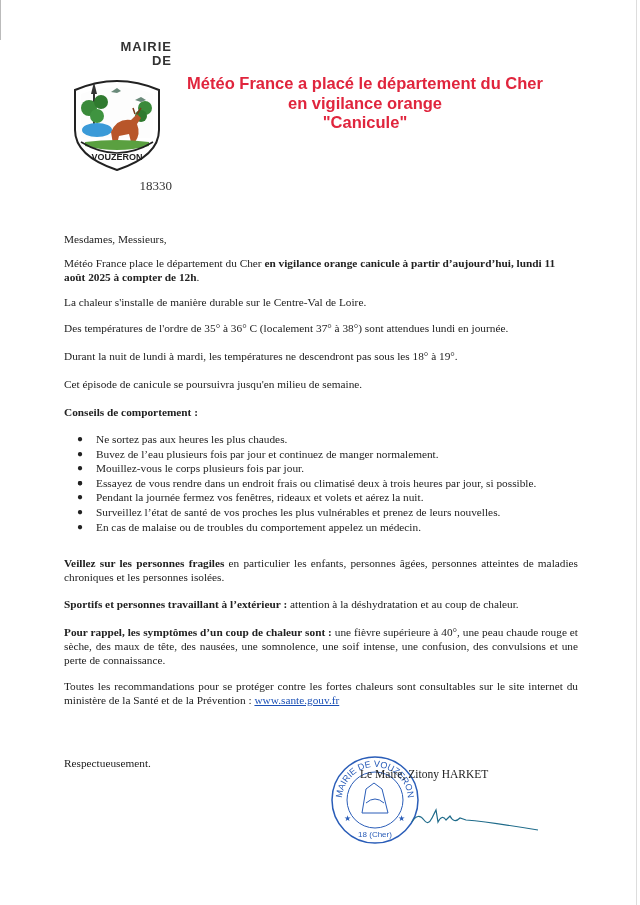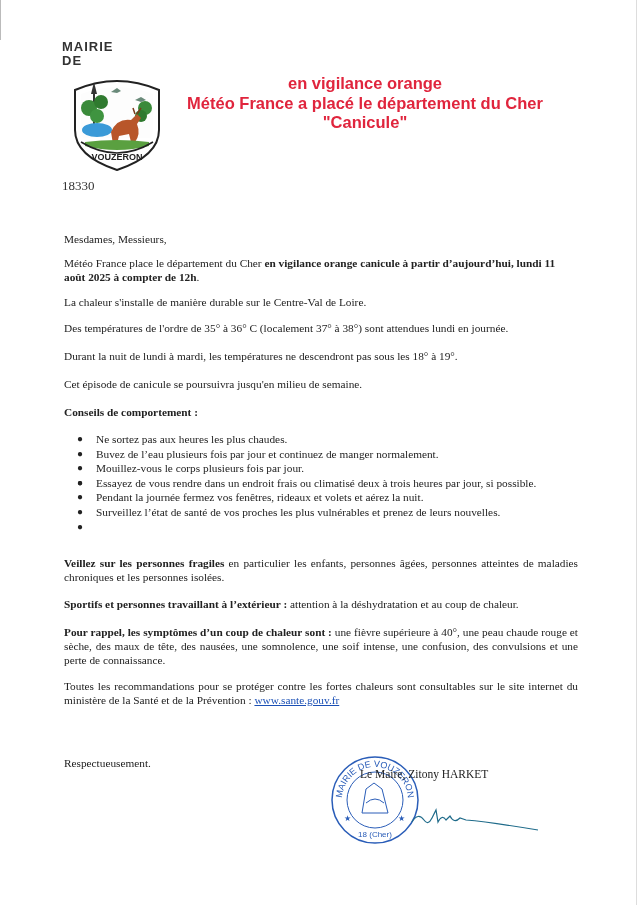--- a/index.html
+++ b/index.html
@@ -1,20 +1,20 @@
 <!DOCTYPE html>
 <html><head>
   <meta charset="utf-8">
   <style>
     html, body { margin: 0; padding: 0; background: #ffffff; }
     body { width: 640px; height: 905px; position: relative; overflow: hidden; font-family: "Liberation Serif", serif; color: #222; }
     .page-edge-left { position: absolute; left: 0; top: 0; width: 1px; height: 40px; background: #bbb; }
     .page-edge-right { position: absolute; right: 3px; top: 0; width: 1px; height: 905px; background: #ddd; }
 
-    .header-left { position: absolute; left: 62px; top: 40px; width: 110px; text-align: left; }
+    .header-left { position: absolute; left: 62px; top: 40px; width: 110px; text-align: right; }
     .mairie-label { font-family: "Liberation Sans", sans-serif; font-weight: bold; font-size: 13px; letter-spacing: 1px; line-height: 14px; color: #333; }
     .crest { display: block; margin: 4px auto 0; width: 92px; height: 100px; }
     .postcode { font-family: "Liberation Serif", serif; font-size: 13px; color: #333; margin-top: 6px; }
 
     .headline { position: absolute; left: 165px; top: 74px; width: 400px; text-align: center; font-family: "Liberation Sans", sans-serif; font-weight: bold; font-size: 16.5px; line-height: 19.5px; color: #e0253d; }
     .headline div { white-space: nowrap; }
     .p { position: absolute; left: 64px; width: 514px; font-size: 11.3px; line-height: 14px; }
     .justify { text-align: justify; text-align-last: left; }
 
     .advice-list { position: absolute; left: 62px; top: 432px; width: 520px; margin: 0; padding: 0; list-style: none; font-size: 11.3px; line-height: 14.6px; }
@@ -59,22 +59,22 @@
 
     <path d="M14 70 Q46 66 78 70 L78 74 Q46 82 14 74 Z" fill="#5aa040"></path>
 
     <path d="M10 70 Q46 92 82 70" fill="none" stroke="#222" stroke-width="1.5"></path>
     <text x="46" y="88" text-anchor="middle" font-family="Liberation Sans, sans-serif" font-weight="bold" font-size="9" fill="#222">VOUZERON</text>
   </svg>
   <div class="postcode">18330</div>
 </div>
 
 <div class="headline">
+  <div>Météo France a placé le département du Cher</div>
   <div>en vigilance orange</div>
-  <div>Météo France a placé le département du Cher</div>
   <div>"Canicule"</div>
 </div>
 
 <div class="p" style="top:232px;">Mesdames, Messieurs,</div>
 
 <div class="p" style="top:256px;">
   <span>Météo France place le département du Cher </span><b>en vigilance orange canicule à partir d’aujourd’hui, lundi 11 août 2025 à compter de 12h</b><span>.</span>
 </div>
 
 <div class="p" style="top:295px;">La chaleur s'installe de manière durable sur le Centre-Val de Loire.</div>
@@ -84,21 +84,21 @@
 <div class="p" style="top:405px;"><b>Conseils de comportement :</b></div>
 
 <ul class="advice-list">
   <li><span class="bullet">●</span><span>Ne sortez pas aux heures les plus chaudes.</span></li>
   <li><span class="bullet">●</span><span>Buvez de l’eau plusieurs fois par jour et continuez de manger normalement.</span></li>
   <li><span class="bullet">●</span><span>Mouillez-vous le corps plusieurs fois par jour.</span></li>
   <li><span class="bullet">●</span></li>
   <li><span class="bullet">●</span><span>Essayez de vous rendre dans un endroit frais ou climatisé deux à trois heures par jour, si possible.</span></li>
   <li><span class="bullet">●</span><span>Pendant la journée fermez vos fenêtres, rideaux et volets et aérez la nuit.</span></li>
   <li><span class="bullet">●</span><span>Surveillez l’état de santé de vos proches les plus vulnérables et prenez de leurs nouvelles.</span></li>
-  <li><span class="bullet">●</span></li>
+  <li><span class="bullet">●</span><span>En cas de malaise ou de troubles du comportement appelez un médecin.</span></li>
 </ul>
 
 <div class="p justify" style="top:556px;">
   <b>Veillez sur les personnes fragiles</b><span> en particulier les enfants, personnes âgées, personnes atteintes de maladies chroniques et les personnes isolées.</span>
 </div>
 
 <div class="p" style="top:597px;">
   <b>Sportifs et personnes travaillant à l’extérieur :</b><span> attention à la déshydratation et au coup de chaleur.</span>
 </div>
 

